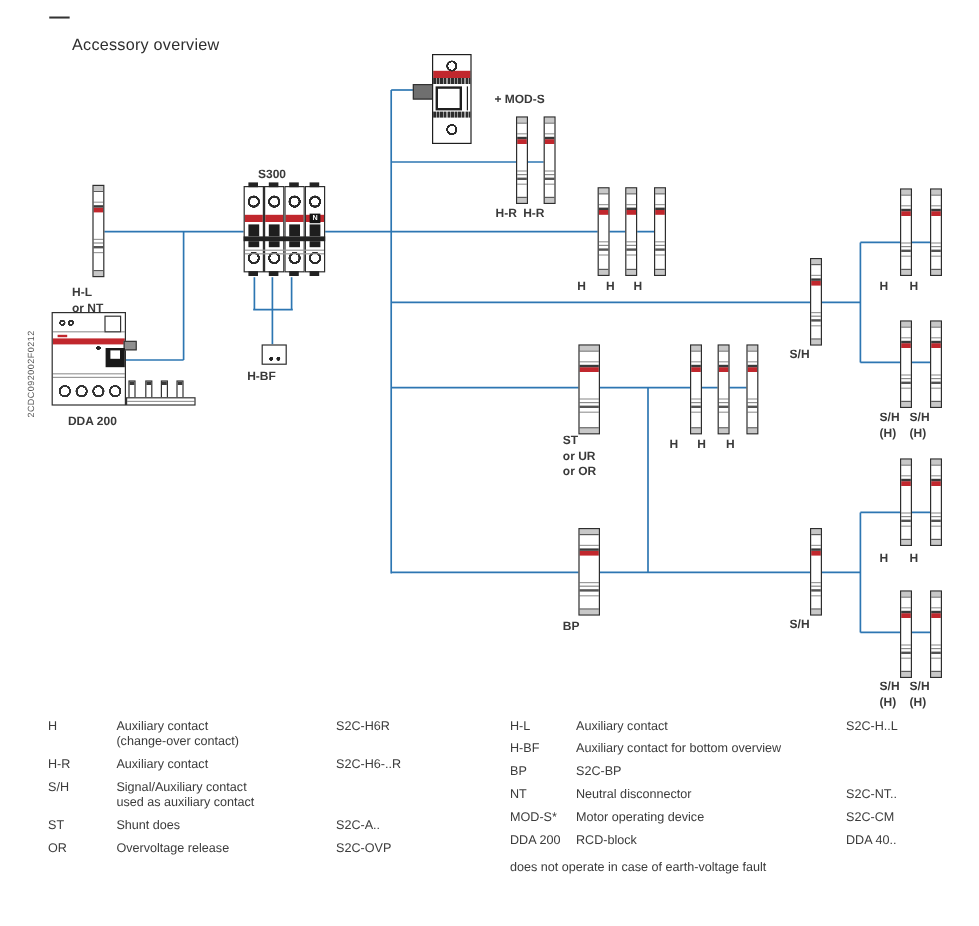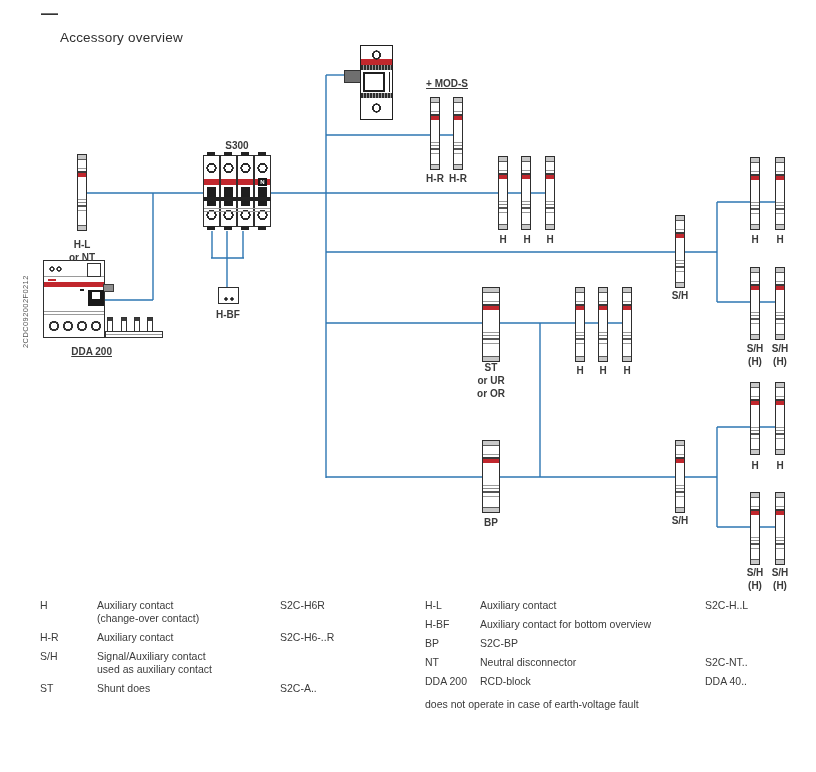--- a/index.html
+++ b/index.html
@@ -95,22 +95,22 @@
   
   .hbf{position:absolute;left:218px;top:287px;width:21px;height:17px;background:#fff;z-index:2;
        border:1.3px solid #2e2e2e;box-sizing:border-box;
        background-image:
          radial-gradient(circle 1.5px at 7px 11px,#222 0 1.5px,transparent 1.8px),
          radial-gradient(circle 1.5px at 13px 11px,#222 0 1.5px,transparent 1.8px);
        background-repeat:no-repeat;}
 
   
   .dl{position:absolute;z-index:5;width:44px;font-size:10px;font-weight:bold;line-height:13px;
-      color:#3a3a3a;text-align:center;}
-  .dl.wide-l{width:70px;text-align:right;text-decoration:underline;}
+      color:#3a3a3a;text-align:left;}
+  .dl.wide-l{width:70px;text-align:center;}
   .dash{position:absolute;left:41px;top:4px;font-size:17px;font-weight:bold;color:#333;z-index:5;}
   .title{position:absolute;left:40px;top:30px;font-size:13.5px;letter-spacing:.2px;color:#2f2f2f;z-index:5;margin-left:20px;}
   .sidecode{position:absolute;left:21px;top:248px;height:100px;writing-mode:vertical-rl;
             transform:rotate(180deg);font-size:7.5px;letter-spacing:.4px;color:#555;z-index:5;}
 
   
   .legend{position:absolute;z-index:5;font-size:10.5px;line-height:13px;color:#3b3b3b;}
   #legend-left{left:40px;top:599px;width:365px;}
   #legend-right{left:425px;top:599px;width:386px;}
   .lrow{display:grid;margin-bottom:6px;}
@@ -284,20 +284,29 @@
     </div>
     <div class="lrow">
       <div>ST</div>
       <div>
           <div>Shunt does</div>
         </div>
       <div>
           <div>S2C-A..</div>
         </div>
     </div>
+    <div class="lrow">
+      <div>OR</div>
+      <div>
+          <div>Overvoltage release</div>
+        </div>
+      <div>
+          <div>S2C-OVP</div>
+        </div>
+    </div>
   </div>
 
   <div class="legend" id="legend-right">
     <div class="lrow">
       <div>H-L</div>
       <div>
           <div>Auxiliary contact</div>
         </div>
       <div>
           <div>S2C-H..L</div>
@@ -315,20 +324,29 @@
           <div>S2C-BP</div>
         </div>
     </div>
     <div class="lrow">
       <div>NT</div>
       <div>
           <div>Neutral disconnector</div>
         </div>
       <div>
           <div>S2C-NT..</div>
+        </div>
+    </div>
+    <div class="lrow">
+      <div>MOD-S*</div>
+      <div>
+          <div>Motor operating device</div>
+        </div>
+      <div>
+          <div>S2C-CM</div>
         </div>
     </div>
     <div class="lrow">
       <div>DDA 200</div>
       <div>
           <div>RCD-block</div>
         </div>
       <div>
           <div>DDA 40..</div>
         </div>

